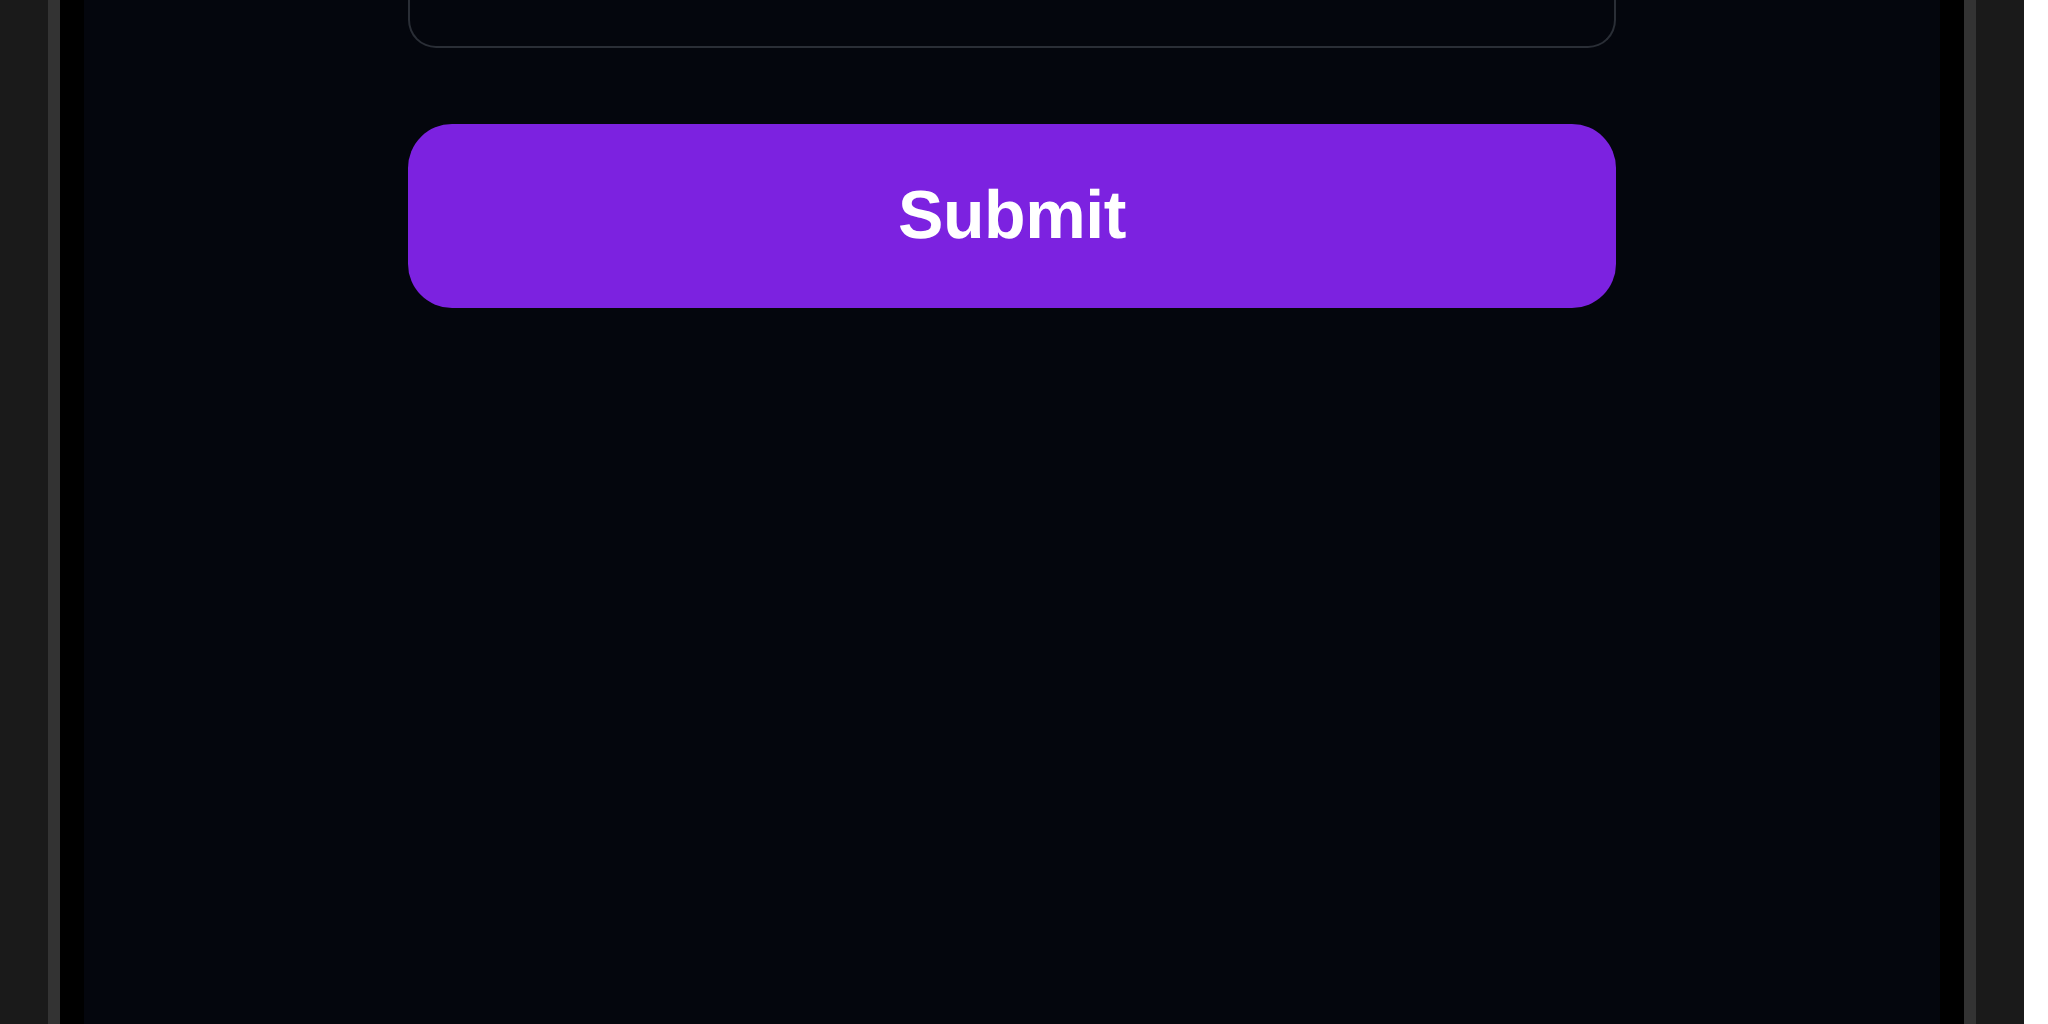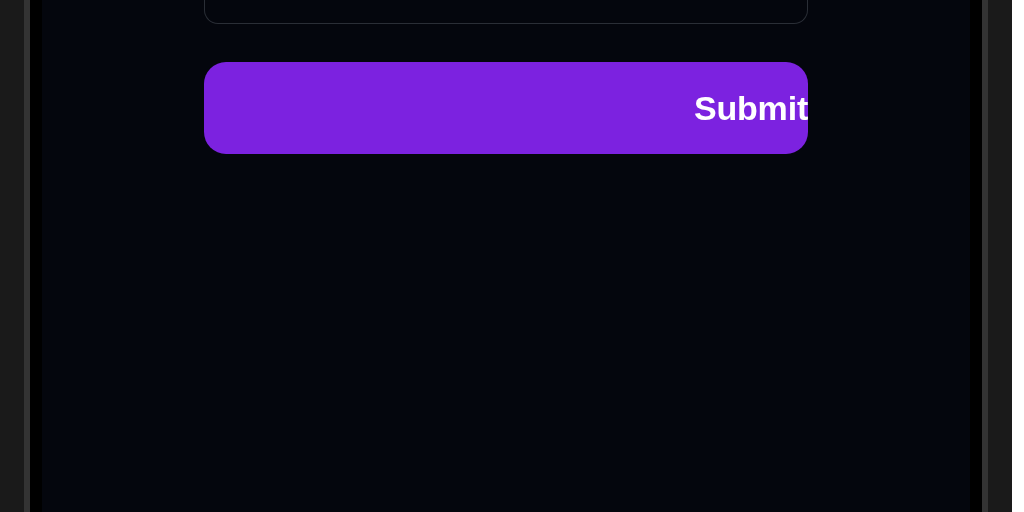--- a/index.html
+++ b/index.html
@@ -64,21 +64,21 @@
       height: 92px;
       background: #7c22e0;
       border: none;
       border-radius: 22px;
       color: #ffffff;
       font-size: 34px;
       font-weight: 600;
       cursor: pointer;
       display: flex;
       align-items: center;
-      justify-content: flex-end;
+      justify-content: center;
       letter-spacing: -0.2px;
     }
     .right-edge {
       position: absolute;
       right: 0;
       top: 0;
       width: 12px;
       height: 512px;
       background: #ffffff;
     }

